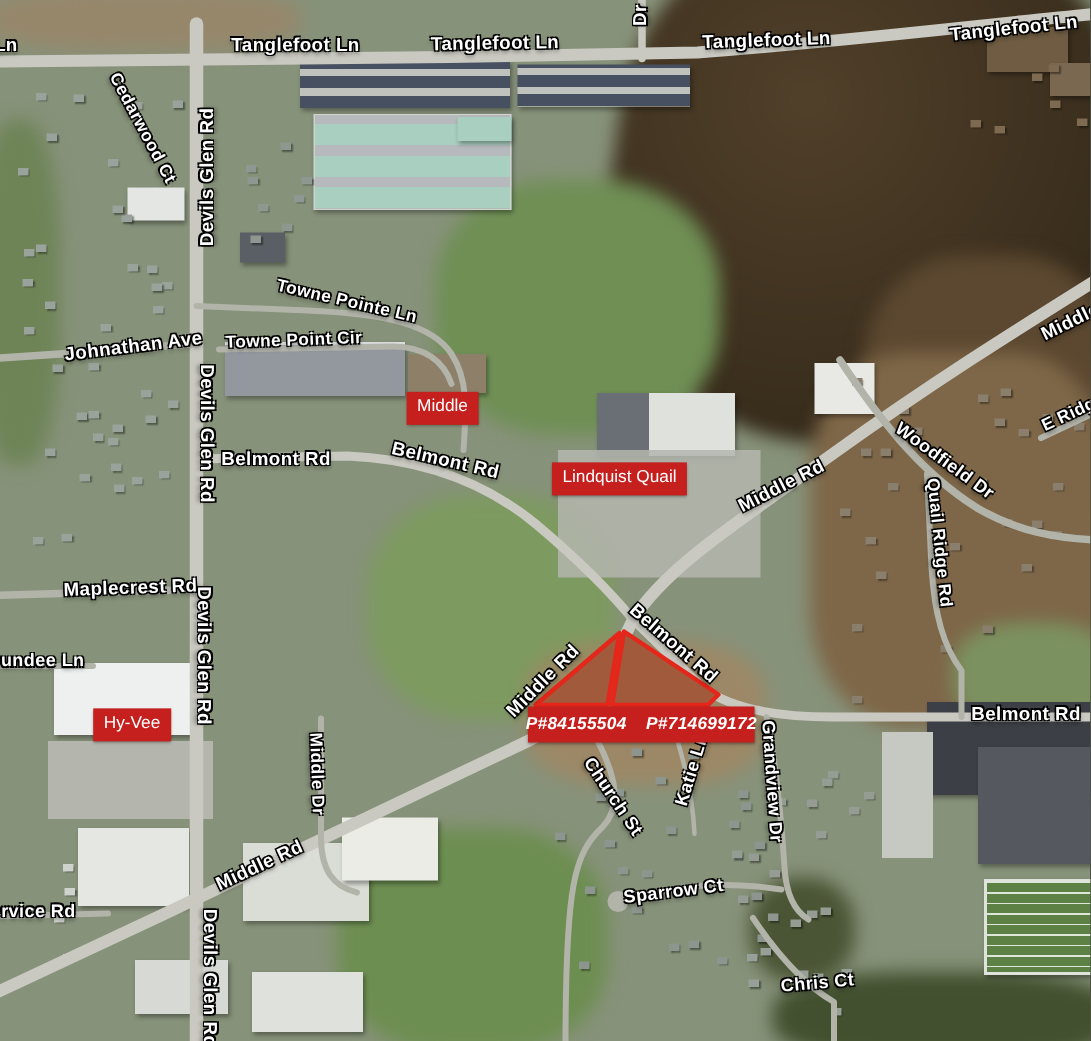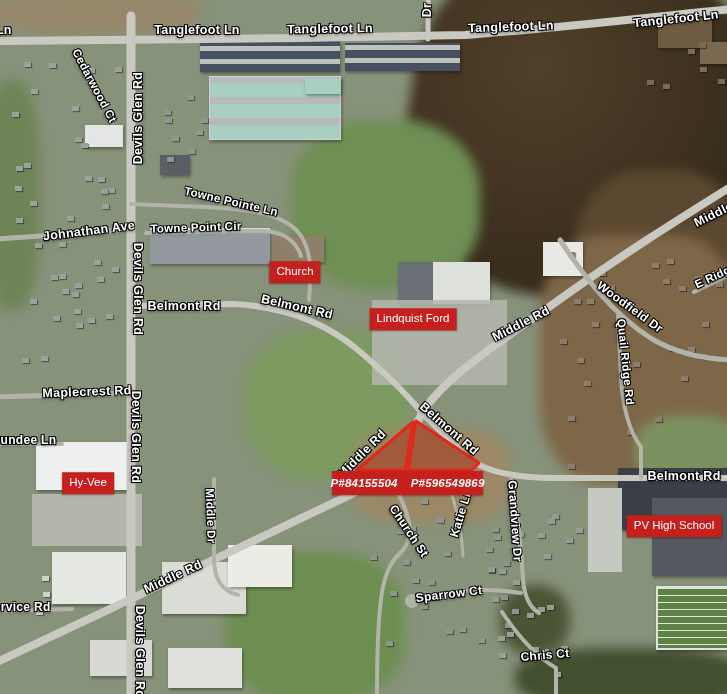--- a/index.html
+++ b/index.html
@@ -20,21 +20,21 @@
     z-index:40;
   }
   .poi{
     position:absolute;white-space:nowrap;color:#fff;
     font-size:11.5px;line-height:1;padding:5px 7px;
     transform:translate(-50%,-50%);
     background:#c5201e;box-shadow:0 1px 2px rgba(0,0,0,.4);
     z-index:50;
   }
   #parcel-label-box{
-    position:absolute;left:332px;top:471px;width:151px;height:24px;
+    position:absolute;left:352px;top:471px;width:151px;height:24px;
     background:#c5201e;display:flex;align-items:center;justify-content:center;gap:13px;
     z-index:50;box-shadow:0 1px 2px rgba(0,0,0,.4);
   }
   #parcel-label-box span{
     color:#fff;font-style:italic;font-weight:700;font-size:11.5px;letter-spacing:.2px;
   }
   #watermark{
     position:absolute;left:572px;top:639px;z-index:60;
     font-weight:800;font-size:44px;line-height:1;letter-spacing:0px;
     color:#d6d6d6;text-shadow:0 1px 2px rgba(0,0,0,.18);
@@ -118,21 +118,21 @@
   </svg>
 
   <svg id="parcel-svg" width="727" height="694" viewBox="0 0 727 694" style="z-index:20;">
     <polygon points="415,421 479,463 472,471 357,471" fill="#8f6e49"></polygon>
     <polygon points="413,422 357,470 405,470" fill="rgba(205,45,30,0.30)" stroke="#e4261b" stroke-width="3" stroke-linejoin="round"></polygon>
     <polygon points="416,421 479,463 472,470 408,470" fill="rgba(205,45,30,0.30)" stroke="#e4261b" stroke-width="3" stroke-linejoin="round"></polygon>
   </svg>
 
   <div id="parcel-label-box">
     <span>P#84155504</span>
-    <span>P#596549869</span>
+    <span>P#714699172</span>
   </div>
 
 
 <div class="rlabel" style="left: -31px; top: 30px; --r: 0deg;">Tanglefoot Ln</div>
     <div class="rlabel" style="left: 197px; top: 30px; --r: 0deg;">Tanglefoot Ln</div>
     <div class="rlabel" style="left: 330px; top: 29px; --r: -1deg;">Tanglefoot Ln</div>
     <div class="rlabel" style="left: 511px; top: 27px; --r: -2deg;">Tanglefoot Ln</div>
     <div class="rlabel" style="left: 676px; top: 19px; --r: -6deg;">Tanglefoot Ln</div>
     <div class="rlabel" style="left: 427px; top: 10px; --r: -90deg;">Dr</div>
     <div class="rlabel" style="left: 94px; top: 86px; --r: 62deg; font-size: 11.5px;">Cedarwood Ct</div>
@@ -156,24 +156,23 @@
     <div class="rlabel" style="left: 449px; top: 429px; --r: 41deg;">Belmont Rd</div>
     <div class="rlabel" style="left: 362px; top: 454px; --r: -45deg;">Middle Rd</div>
     <div class="rlabel" style="left: 409px; top: 531px; --r: 56deg; font-size: 12px;">Church St</div>
     <div class="rlabel" style="left: 461px; top: 513px; --r: -73deg; font-size: 12px;">Katie Ln</div>
     <div class="rlabel" style="left: 515px; top: 521px; --r: 86deg; font-size: 12px;">Grandview Dr</div>
     <div class="rlabel" style="left: 449px; top: 594px; --r: -7deg; font-size: 12px;">Sparrow Ct</div>
     <div class="rlabel" style="left: 173px; top: 577px; --r: -25deg;">Middle Rd</div>
     <div class="rlabel" style="left: 18px; top: 607px; --r: 0deg; font-size: 12px;">Service Rd</div>
     <div class="rlabel" style="left: 545px; top: 655px; --r: -5deg; font-size: 12px;">Chris Ct</div>
     <div class="rlabel" style="left: 684px; top: 476px; --r: 0deg;">Belmont Rd</div>
-    <div class="poi" style="left: 295px; top: 272px; background: rgb(197, 32, 30);">Church</div>
-    <div class="poi" style="left: 413px; top: 319px; background: rgb(197, 32, 30);">Lindquist Ford</div>
+    <div class="poi" style="left: 295px; top: 272px; background: rgb(197, 32, 30);">Middle</div>
+    <div class="poi" style="left: 413px; top: 319px; background: rgb(197, 32, 30);">Lindquist Quail</div>
     <div class="poi" style="left: 88px; top: 483px; background: rgb(197, 32, 30);">Hy-Vee</div>
-    <div class="poi" style="left: 674px; top: 526px; background: rgb(197, 32, 30);">PV High School</div>
     <div class="house" style="left: 72.4821px; top: 105.882px; background: rgb(154, 163, 155); z-index: 5;"></div>
     <div class="house" style="left: 66.5675px; top: 215.935px; background: rgb(154, 163, 155); z-index: 5;"></div>
     <div class="house" style="left: 80.596px; top: 142.672px; background: rgb(154, 163, 155); z-index: 5;"></div>
     <div class="house" style="left: 101.949px; top: 204.452px; background: rgb(154, 163, 155); z-index: 5;"></div>
     <div class="house" style="left: 16.0524px; top: 217.58px; background: rgb(154, 163, 155); z-index: 5;"></div>
     <div class="house" style="left: 30.6405px; top: 88.9367px; background: rgb(154, 163, 155); z-index: 5;"></div>
     <div class="house" style="left: 115.218px; top: 67.4455px; background: rgb(154, 163, 155); z-index: 5;"></div>
     <div class="house" style="left: 49.479px; top: 62.8406px; background: rgb(154, 163, 155); z-index: 5;"></div>
     <div class="house" style="left: 15.7753px; top: 165.789px; background: rgb(154, 163, 155); z-index: 5;"></div>
     <div class="house" style="left: 107.793px; top: 187.533px; background: rgb(154, 163, 155); z-index: 5;"></div>

